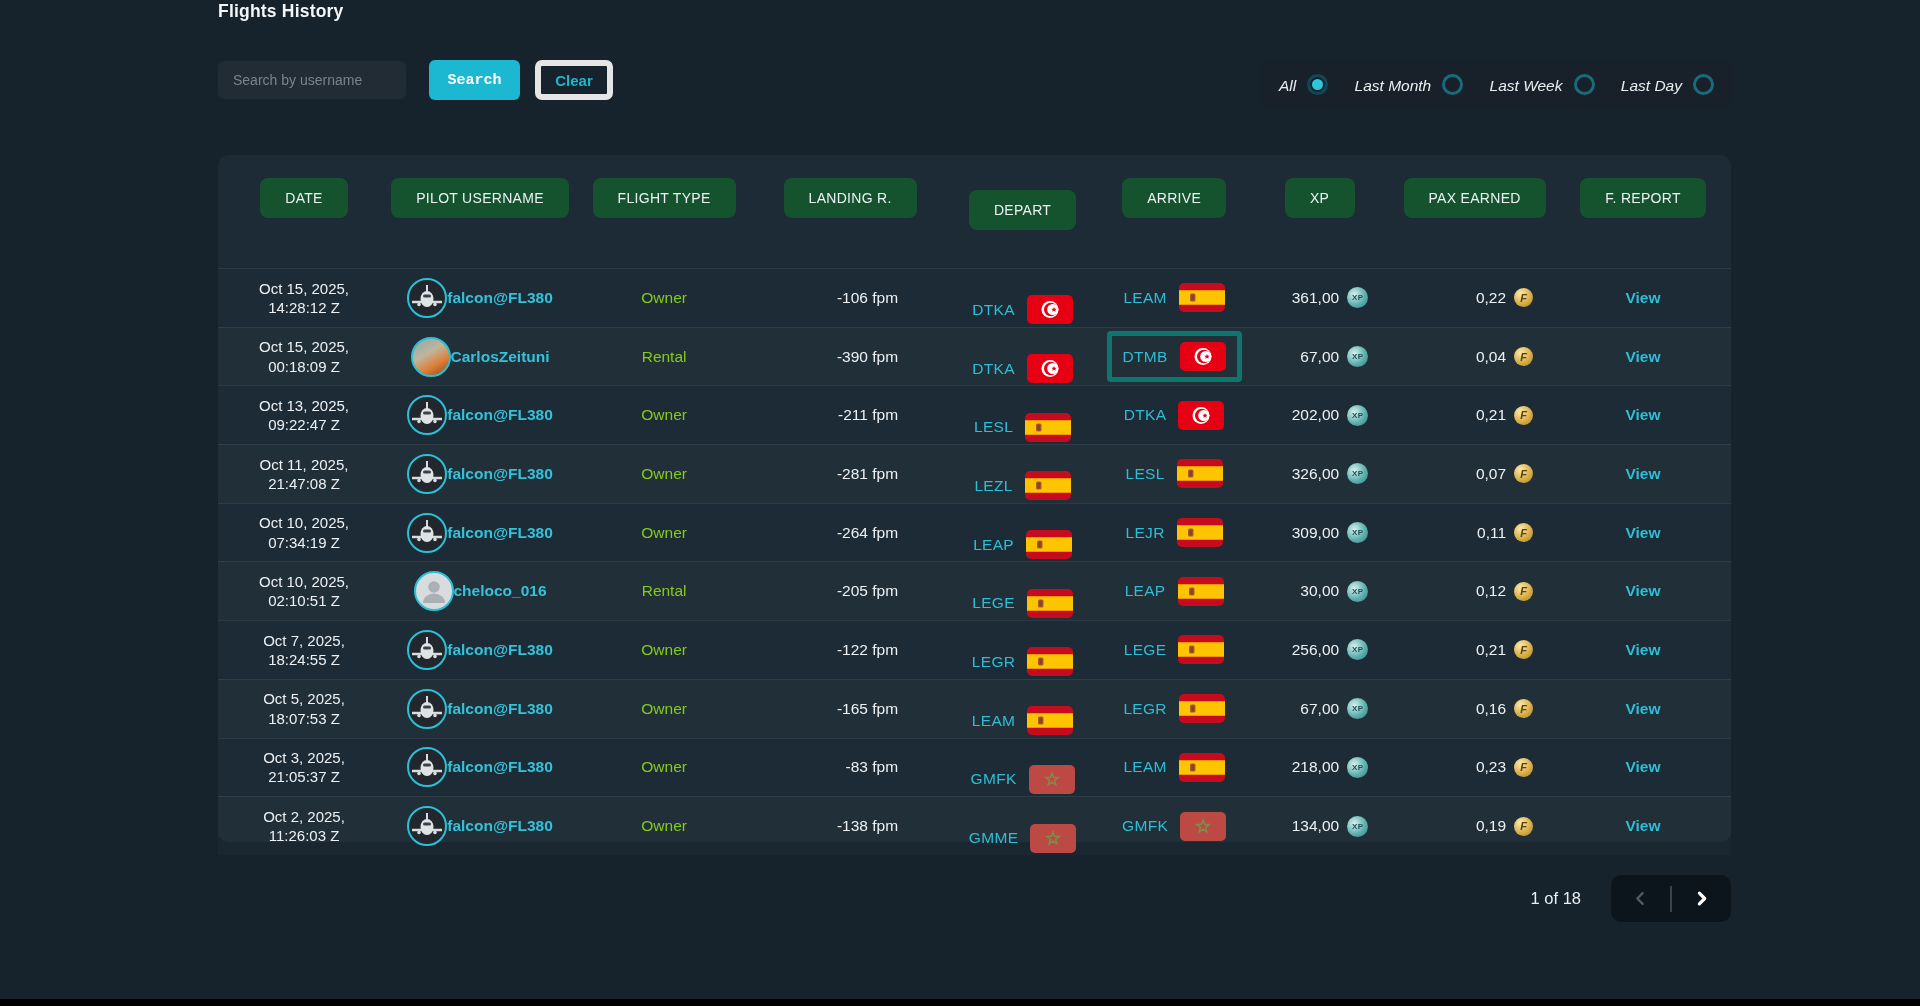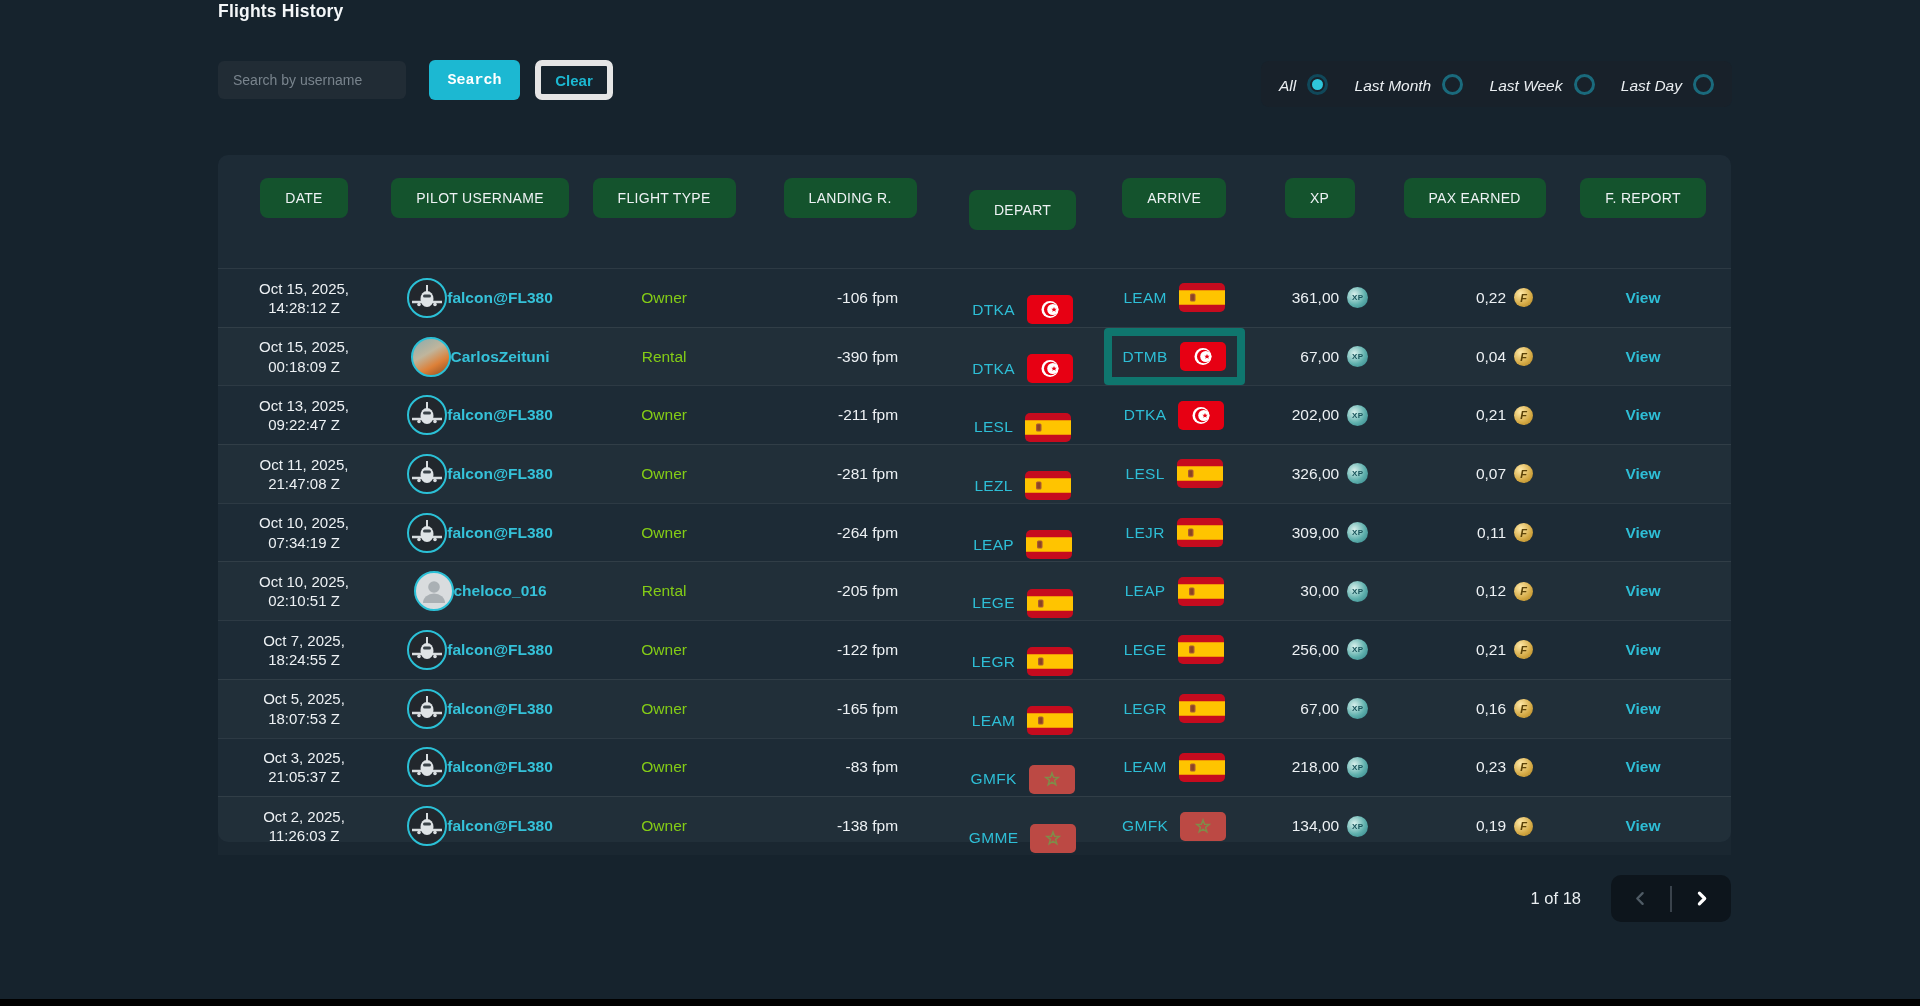--- a/index.html
+++ b/index.html
@@ -80,21 +80,21 @@
     overflow:hidden; flex:none; display:flex; align-items:center; justify-content:center;
   }
   .avatar.plane  { background:#22272d; }
   .avatar.photo  { background:linear-gradient(150deg,#8aabad 0%,#c0b59c 40%,#dd8038 68%,#8a4a1e 100%); }
   .avatar.person { background:#d9dcde; }
   .pilot-name { font-size:15.5px; font-weight:700; color:#35c2d9; cursor:pointer; white-space:nowrap; }
   .cell-type { text-align:center; font-size:15.5px; color:#84cc16; }
   .cell-landing { display:flex; justify-content:flex-end; padding-right:44px; font-size:15.5px; color:#edf1f4; }
   .cell-airport { display:flex; align-items:center; justify-content:center; }
   .apt-group { display:flex; align-items:center; gap:12px; }
-  .apt-group.hl { border:8px solid #0f766e; border-radius:4px; padding:6px 11px; }
+  .apt-group.hl { border:5px solid #0f766e; border-radius:4px; padding:6px 11px; }
   .code { font-size:15.5px; color:#2ebed6; letter-spacing:.3px; }
   .flag { width:46px; height:29px; border-radius:5px; overflow:hidden; flex:none; }
   .flag svg { display:block; }
   .cell-xp  { display:flex; align-items:center; justify-content:flex-end; gap:8px; padding-right:26px; font-size:15.5px; color:#edf1f4; }
   .cell-pax { display:flex; align-items:center; justify-content:flex-end; gap:8px; padding-right:22px; font-size:15.5px; color:#edf1f4; }
   .xp-icon {
     width:21px; height:21px; border-radius:50%; flex:none;
     background:radial-gradient(circle at 35% 35%, #d8f0ec, #5fb0ad 55%, #2e7f85);
     display:flex; align-items:center; justify-content:center;
     font-size:8px; font-weight:700; color:#19545b; letter-spacing:.2px;

